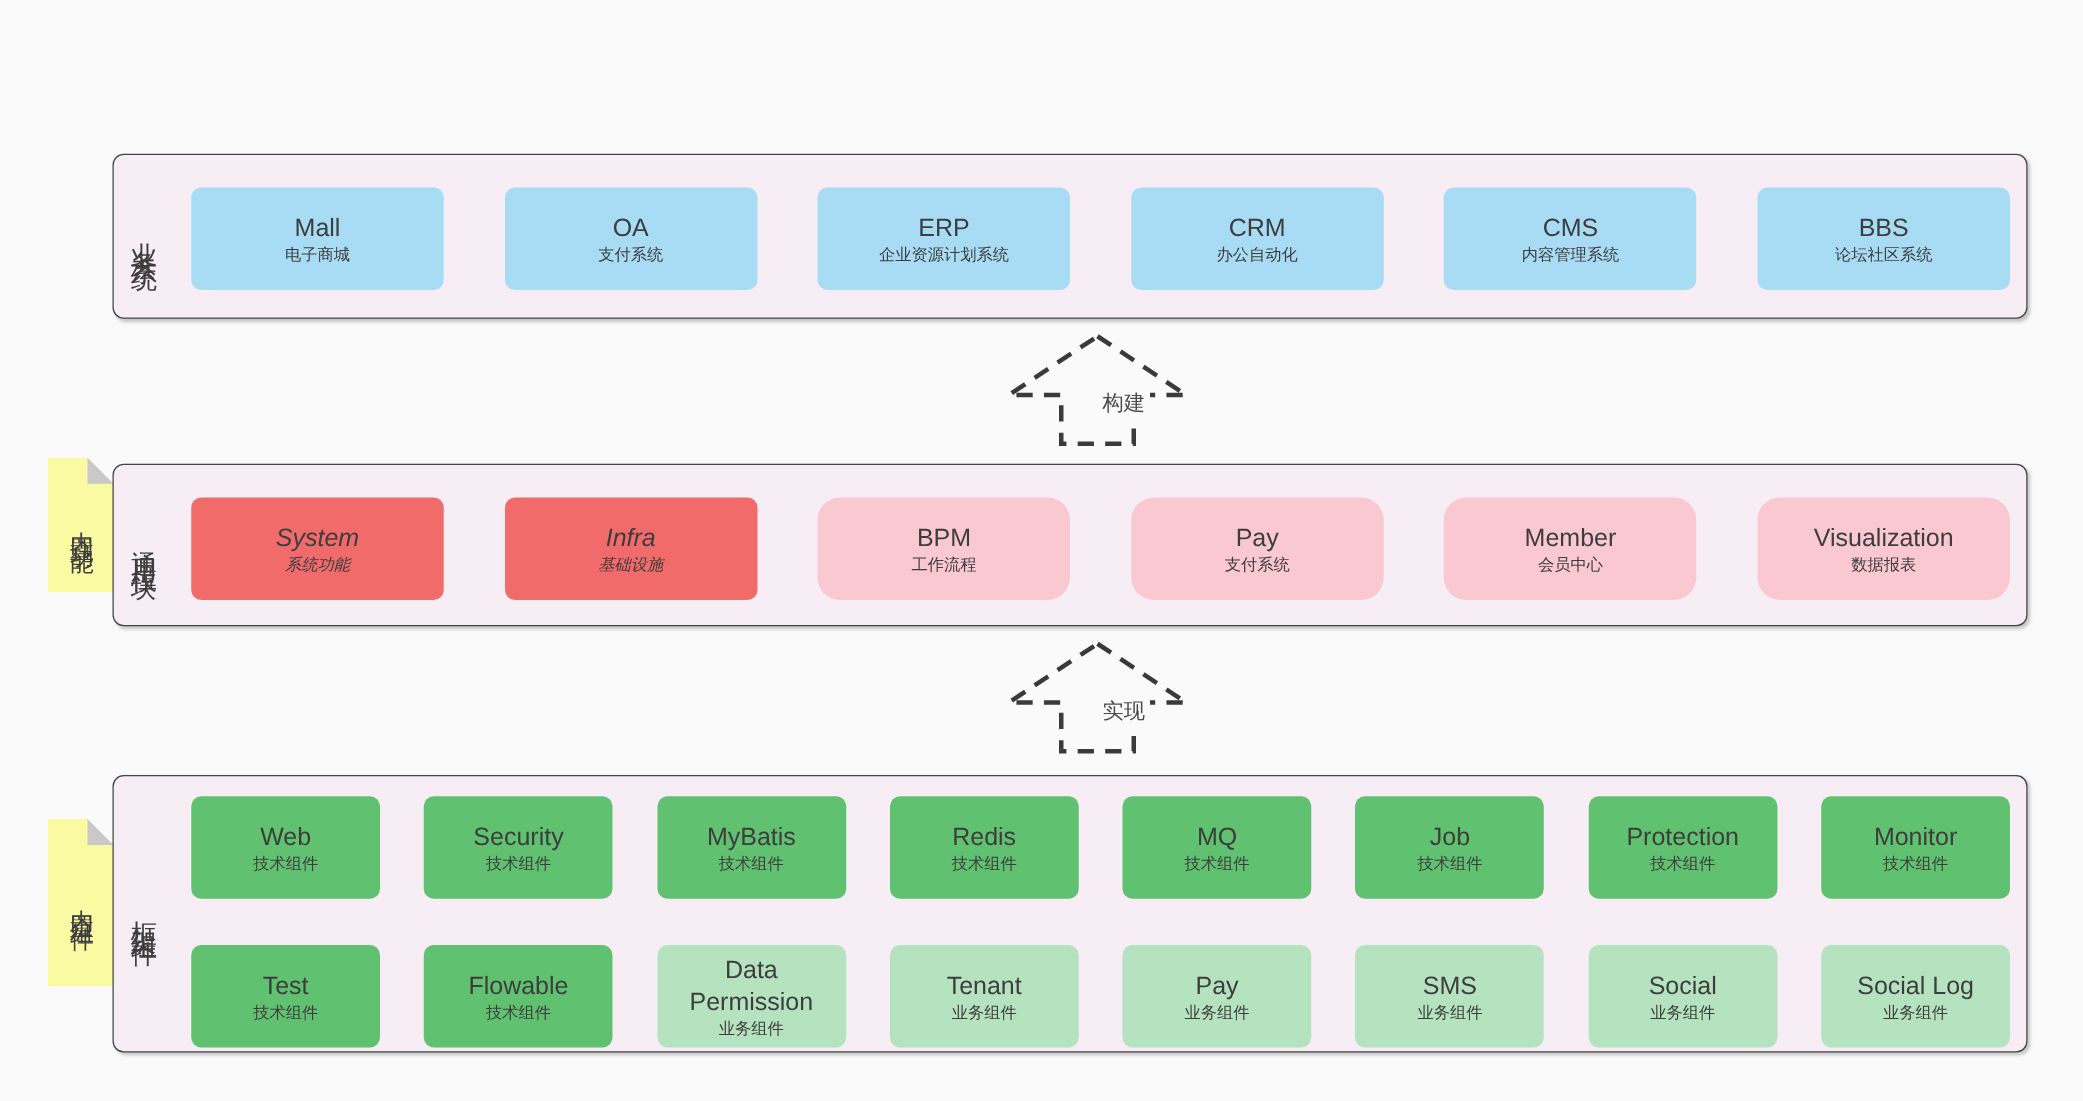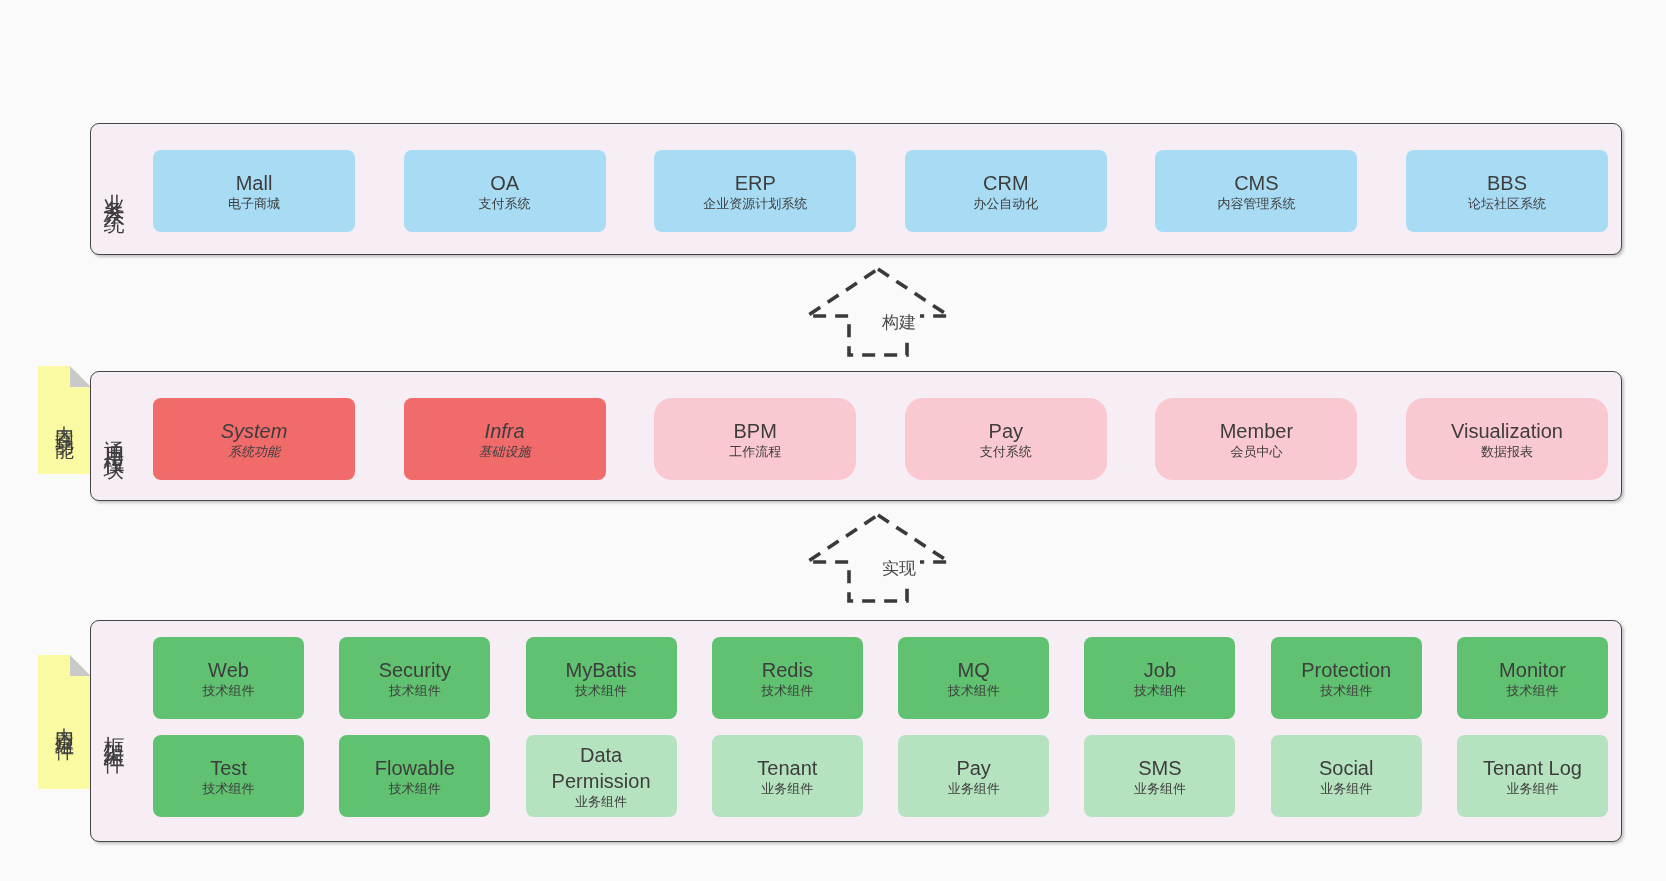--- a/index.html
+++ b/index.html
@@ -13,21 +13,21 @@
   .layer--mid{top:371px;height:130px;}
   .layer--bottom{top:620px;height:222px;}
 
   .layer-label{position:absolute;left:9px;top:50%;transform:translateY(-50%);
                writing-mode:vertical-lr;text-orientation:upright;
                font-size:21px;letter-spacing:6px;color:var(--textCol);white-space:nowrap;}
 
   .layer-content{position:absolute;left:62px;right:13px;top:0;bottom:0;
                  display:flex;flex-direction:column;box-sizing:border-box;}
   .layer--top .layer-content,.layer--mid .layer-content{padding-top:26px;}
-  .layer--bottom .layer-content{padding-top:16px;row-gap:16px;}
+  .layer--bottom .layer-content{padding-top:16px;row-gap:37px;}
 
   .row{display:flex;justify-content:space-between;}
   .box{height:82px;border-radius:8px;display:flex;flex-direction:column;
        align-items:center;justify-content:center;text-align:center;
        color:var(--textCol);line-height:1.3;box-sizing:border-box;padding:2px 4px;}
   .layer--top .box,.layer--mid .box{width:202px;align-items:center;}
   .layer--bottom .box{width:151px;}
   .box-en{font-size:20px;}
   .box-zh{font-size:13px;}
   .box--blue{background:var(--blue);}
@@ -203,21 +203,21 @@
           </div>
           <div class="box box--lightgreen">
             <div class="box-en">SMS</div>
             <div class="box-zh">业务组件</div>
           </div>
           <div class="box box--lightgreen">
             <div class="box-en">Social</div>
             <div class="box-zh">业务组件</div>
           </div>
           <div class="box box--lightgreen">
-            <div class="box-en">Tenant Log</div>
+            <div class="box-en">Social Log</div>
             <div class="box-zh">业务组件</div>
           </div>
         </div>
       </div>
   </section>
 
   <div class="sticky sticky--bottom">内置组件</div>
 
 </div>
 

